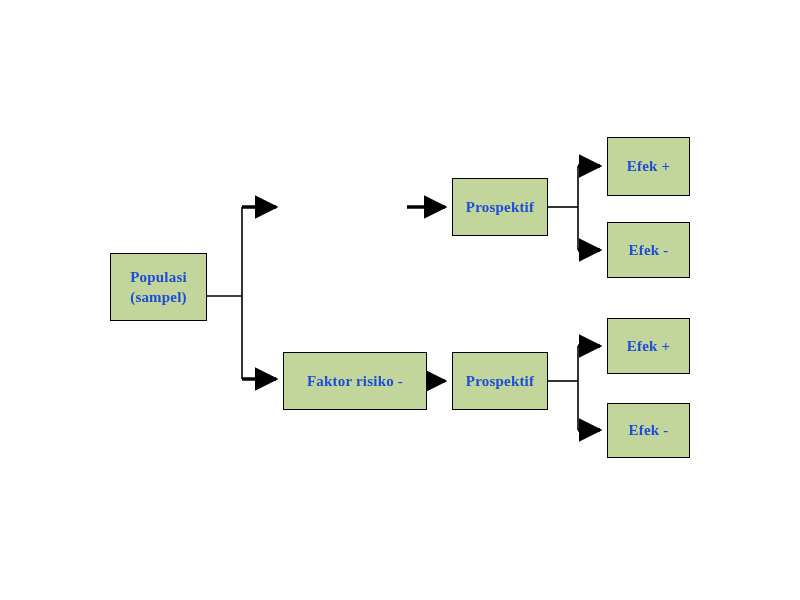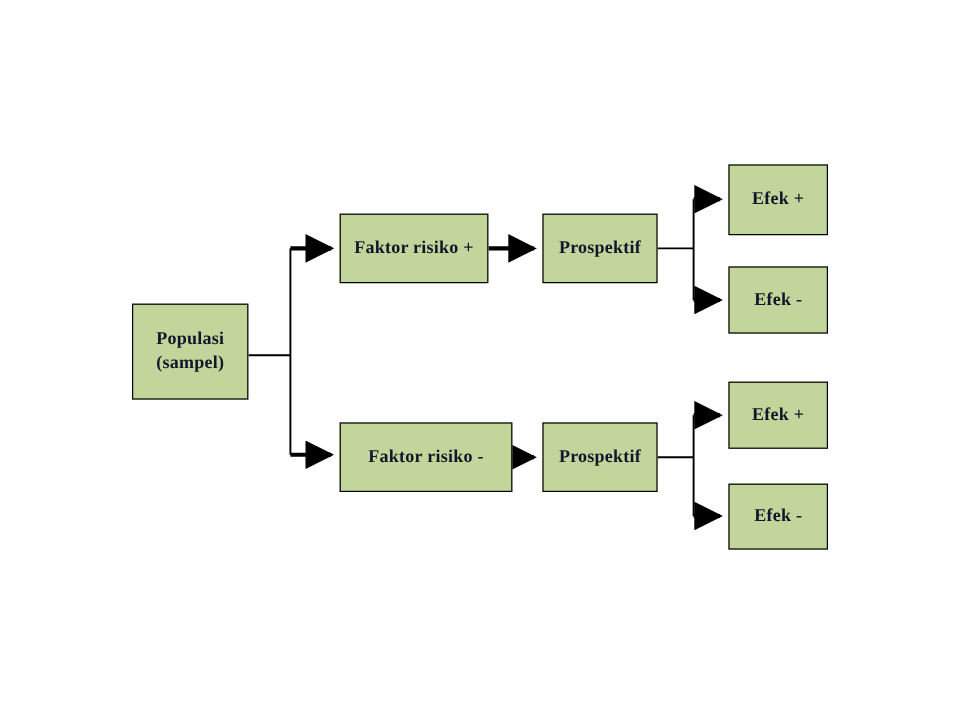--- a/index.html
+++ b/index.html
@@ -21,21 +21,21 @@
   }
   .node {
     position: absolute;
     box-sizing: border-box;
     background: #c2d59b;
     border: 1.5px solid #000000;
     display: flex;
     align-items: center;
     justify-content: center;
     text-align: left;
-    color: #0f172a;
+    color: #1d4ed8;
     font-family: "Liberation Serif", "DejaVu Serif", serif;
     font-weight: 700;
     font-size: 15px;
     line-height: 1.35;
     letter-spacing: 0.2px;
     user-select: none;
   }
   .node .label {
     display: block;
     padding: 0 4px;
@@ -103,28 +103,25 @@
 
     <g>
       <path d="M 578 346 L 600 346" stroke="#000000" stroke-width="3.4" fill="none" marker-end="url(#arrow)"></path>
     </g>
 
     <g>
       <path d="M 578 430 L 600 430" stroke="#000000" stroke-width="3.4" fill="none" marker-end="url(#arrow)"></path>
     </g>
   </svg>
 
-  <div class="node" style="left:110px; top:253px; width:97px; height:80px;">
+  <div class="node" style="left:110px; top:253px; width:97px; height:68px;">
     <span class="label">Populasi
 (sampel)</span>
   </div>
 
-  <div class="node" style="left:283px; top:178px; width:124px; height:58px;">
-    <span class="label">Faktor risiko +</span>
-  </div>
 
   <div class="node" style="left:452px; top:178px; width:96px; height:58px;">
     <span class="label">Prospektif</span>
   </div>
 
   <div class="node" style="left:607px; top:137px; width:83px; height:59px;">
     <span class="label">Efek +</span>
   </div>
 
   <div class="node" style="left:607px; top:222px; width:83px; height:56px;">

